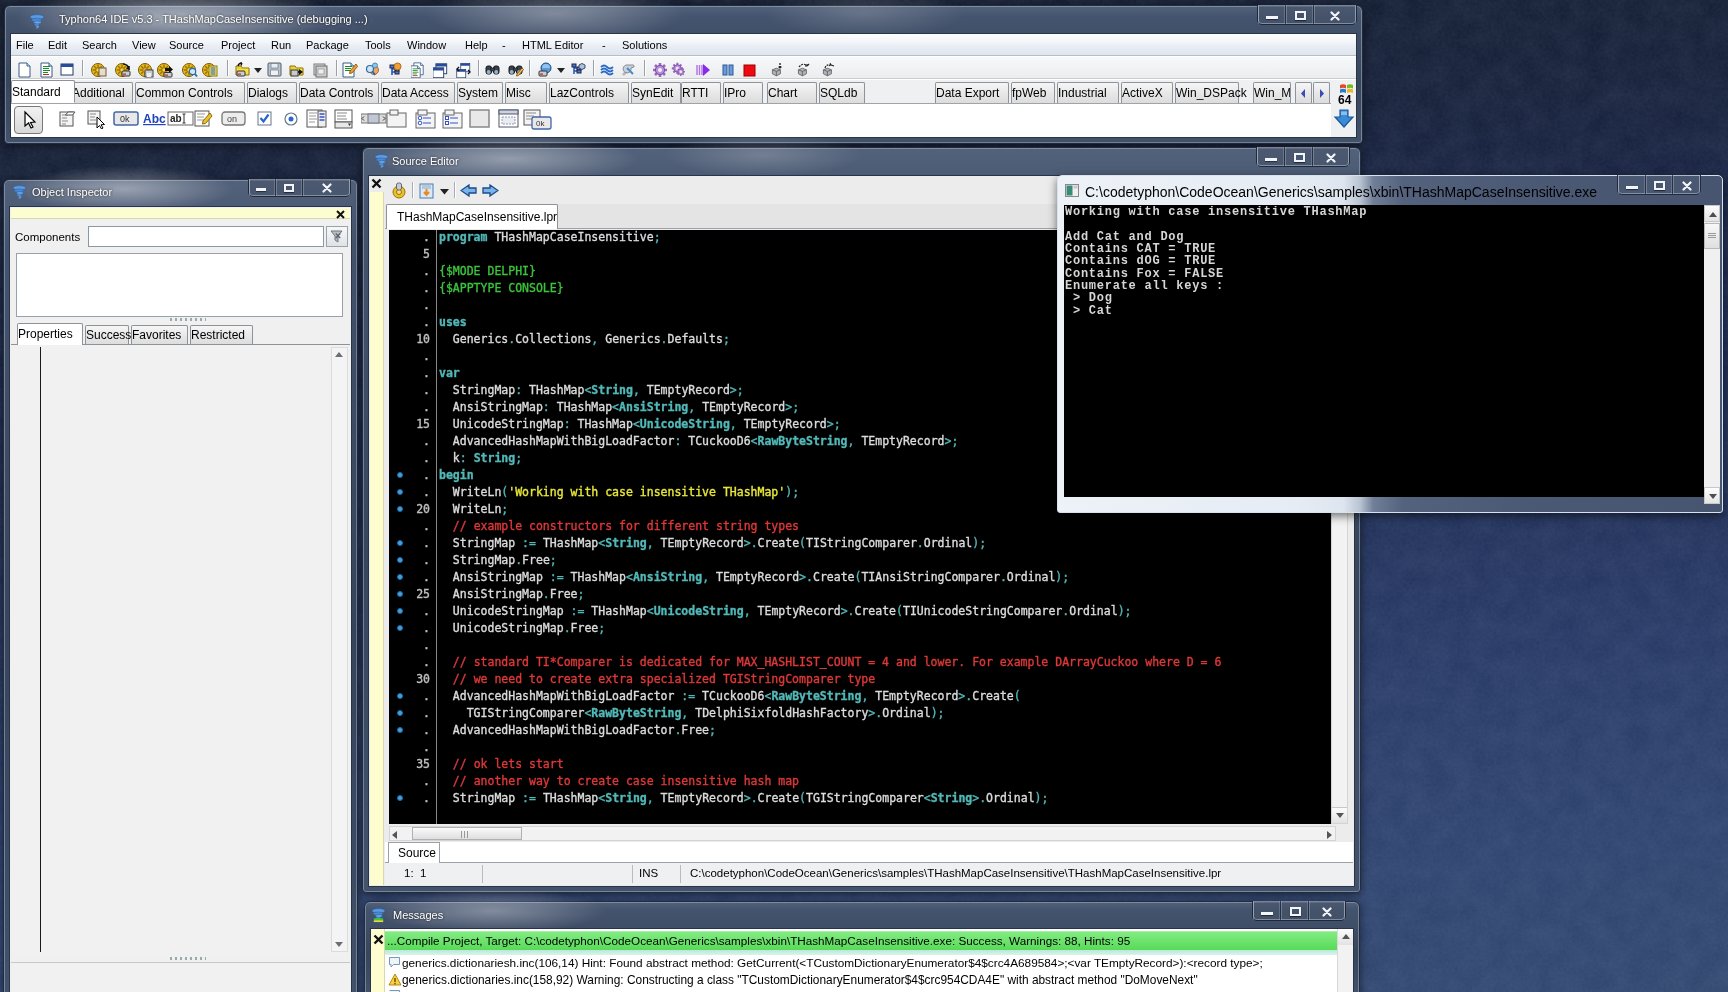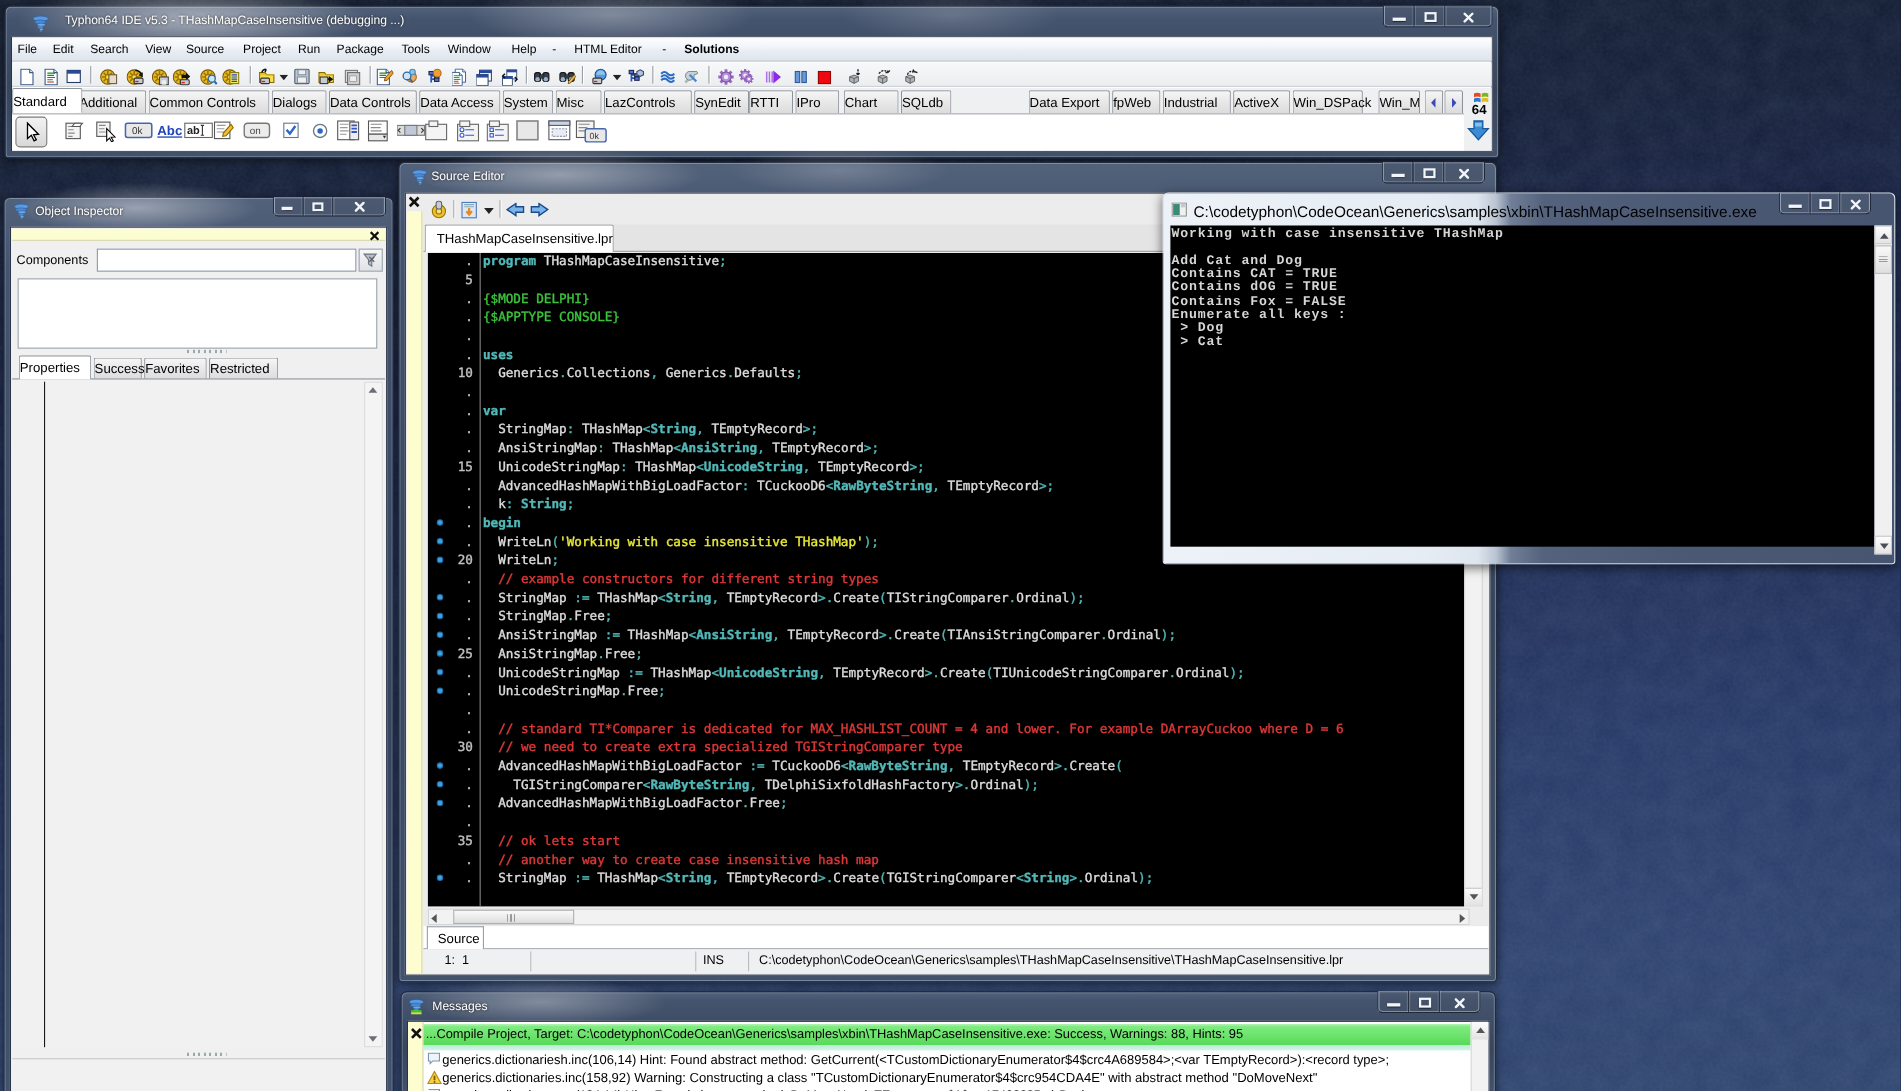--- a/index.html
+++ b/index.html
@@ -127,21 +127,21 @@
       <span style="position:absolute;left:158px;top:5px;">Source</span>
       <span style="position:absolute;left:210px;top:5px;">Project</span>
       <span style="position:absolute;left:260px;top:5px;">Run</span>
       <span style="position:absolute;left:295px;top:5px;">Package</span>
       <span style="position:absolute;left:354px;top:5px;">Tools</span>
       <span style="position:absolute;left:396px;top:5px;">Window</span>
       <span style="position:absolute;left:454px;top:5px;">Help</span>
       <span style="position:absolute;left:491px;top:5px;">-</span>
       <span style="position:absolute;left:511px;top:5px;">HTML Editor</span>
       <span style="position:absolute;left:591px;top:5px;">-</span>
-      <span style="position:absolute;left:611px;top:5px;font-weight:bold;">Solutions</span>
+      <span style="position:absolute;left:611px;top:5px;">Solutions</span>
     </div>
     <div id="toolbar" style="position:absolute;left:0;right:0;top:23px;height:22px;background:linear-gradient(180deg,#f7f8f9,#ebedef);border-bottom:1px solid #c9cdd2;">
       <div class="ico" style="left:7px;top:5px">
           <svg width="16" height="16">
             <use href="#pg"></use>
           </svg>
         </div>
       <div class="ico" style="left:29px;top:5px">
           <svg width="16" height="16">
             <use href="#pg"></use>

